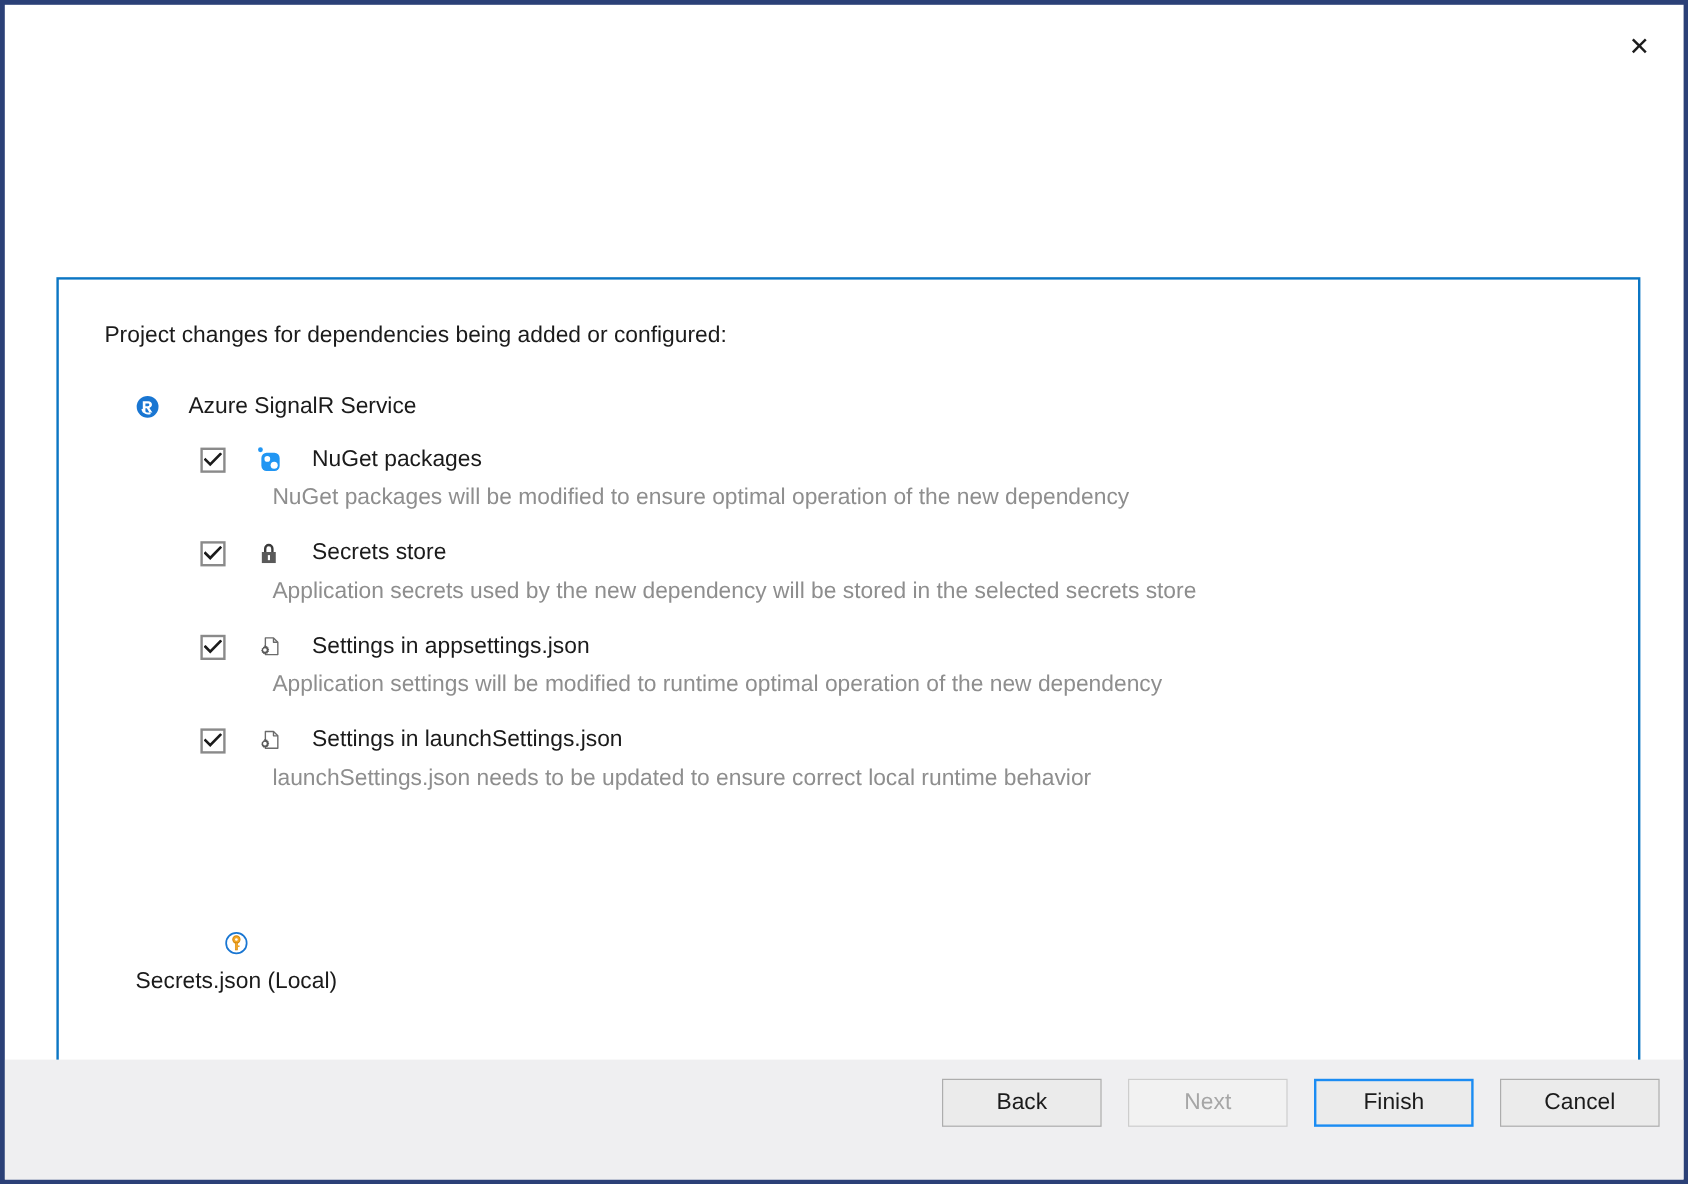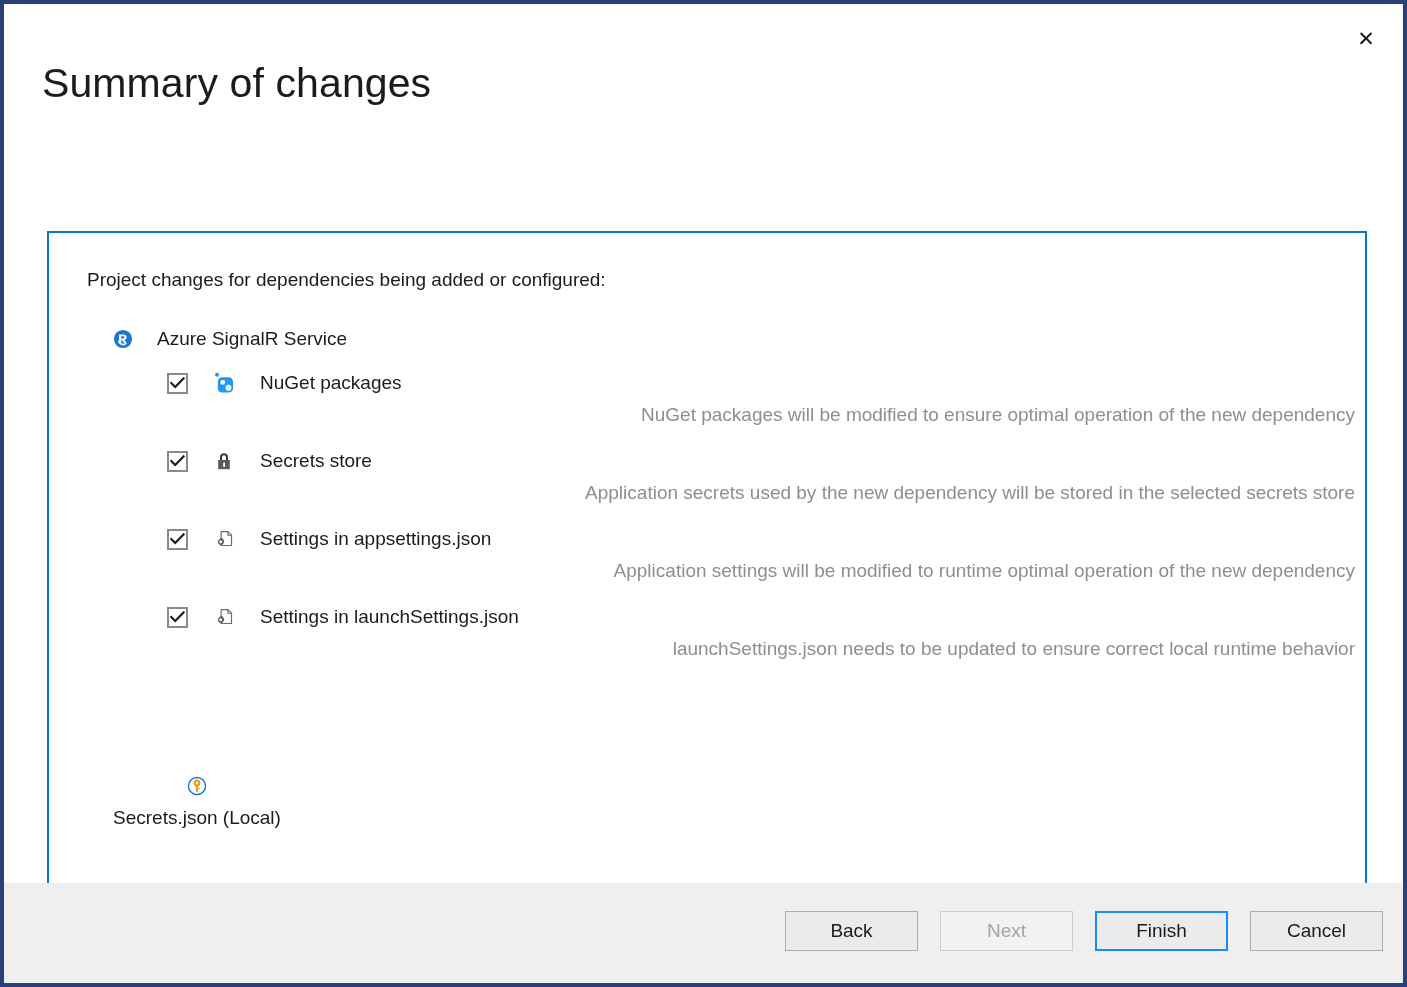--- a/index.html
+++ b/index.html
@@ -132,21 +132,20 @@
   .change-title {
     font-size: 19px;
     color: #1b1b1b;
     white-space: nowrap;
   }
   .change-desc {
     margin-top: 9px;
     padding-left: 60px;
     font-size: 19px;
     color: #8e8e8e;
-    text-align: right;
   }
 
   .icon-slot {
     width: 20px;
     height: 20px;
     flex: 0 0 auto;
     display: flex;
     align-items: center;
     justify-content: center;
   }
@@ -171,21 +170,21 @@
     left: 0;
     right: 0;
     bottom: 0;
     height: 100px;
     background: #efeff1;
   }
 
   .btn-bar {
     position: absolute;
     right: 20px;
-    top: 28px;
+    top: 16px;
     display: flex;
     gap: 22px;
   }
 
   .btn {
     width: 133px;
     height: 40px;
     box-sizing: border-box;
     font-family: "Liberation Sans", sans-serif;
     font-size: 19px;
@@ -211,21 +210,20 @@
 </style>
 </head>
 <body>
 
 <div class="window">
 
   <button class="close-btn">
     <span class="glyph">✕</span>
   </button>
 
-  <div class="page-title">Summary of changes</div>
 
   <div class="content-panel">
 
     <div class="intro-text">Project changes for dependencies being added or configured:</div>
 
     <div class="dep-group">
 
       <div class="dep-header">
         <span class="icon-slot">
           <svg width="22" height="22" viewBox="0 0 22 22">

